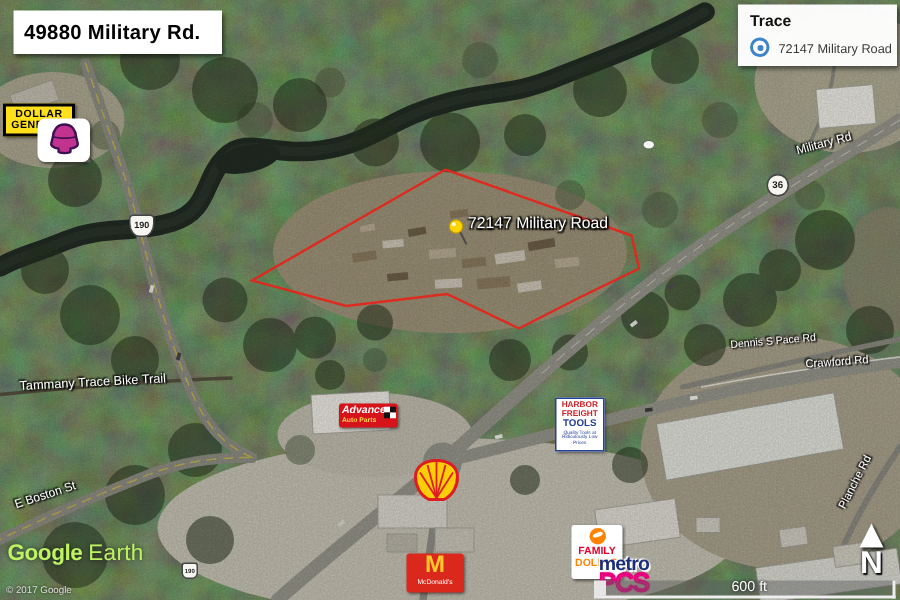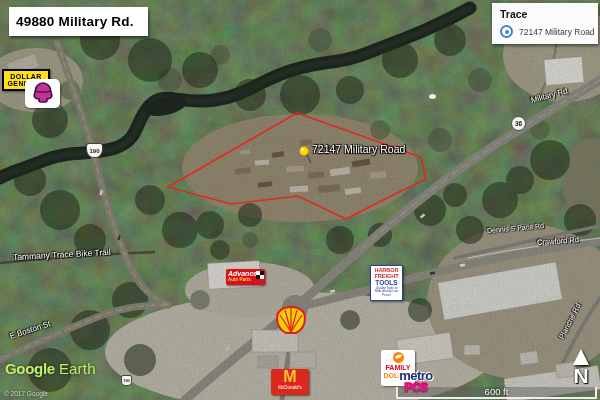--- a/index.html
+++ b/index.html
@@ -65,26 +65,26 @@
       text-align:center;box-shadow:1px 1px 2px rgba(0,0,0,.5);padding-top:2px;}
   .fd .sun{width:11px;height:11px;border-radius:50%;background:#ff8300;margin:0 auto 1px;
       position:relative;}
   .fd .sun:after{content:"";position:absolute;left:2px;top:3px;width:7px;height:3px;
       border-radius:50%;background:#fff;transform:rotate(-20deg);}
   .fd .f{color:#E4002B;font-weight:bold;font-size:7px;line-height:7.5px;}
   .fd .d{color:#ff8300;font-weight:bold;font-size:7px;line-height:7.5px;}
   .metro{left:387px;top:370px;width:58px;text-align:center;}
   .metro .m1{display:block;color:#1c2e7b;font-weight:bold;font-size:13px;line-height:11px;
       letter-spacing:-.5px;text-shadow:0 0 2px #fff,1px 1px 0 #fff,-1px -1px 0 #fff;}
-  .metro .m2{display:block;color:#fca5a5;font-weight:bold;font-size:12px;line-height:15px;
+  .metro .m2{display:block;color:#fca5a5;font-weight:normal;font-size:17px;line-height:15px;
       letter-spacing:-.5px;-webkit-text-stroke:1.5px #E6007E;
       text-shadow:0 0 1px #E6007E,0 0 2px #E6007E;}
 
   .scalebar{position:absolute;left:396px;top:387px;width:201px;height:12px;
-      background:rgba(90,90,90,.45);border-left:2px solid #e5e5e5;border-right:2px solid #eee;
+      background:rgba(90,90,90,.45);border-left:8px solid #e5e5e5;border-right:2px solid #eee;
       border-bottom:2px solid #eee;box-sizing:border-box;text-align:center;}
   .scalebar .txt{font-size:9.5px;color:#fff;line-height:10px;text-shadow:0 0 2px #000;}
 
   .north{position:absolute;left:566px;top:349px;width:30px;text-align:center;}
   .north .arrow{width:0;height:0;margin:0 auto;border-left:8px solid transparent;
       border-right:8px solid transparent;border-bottom:16px solid #fff;
       filter:drop-shadow(1px 1px 1px #000);}
   .north .n{font-size:21px;font-weight:bold;color:#fff;line-height:22px;
       text-shadow:0 0 2px #000,1px 1px 1px #000;}
 

